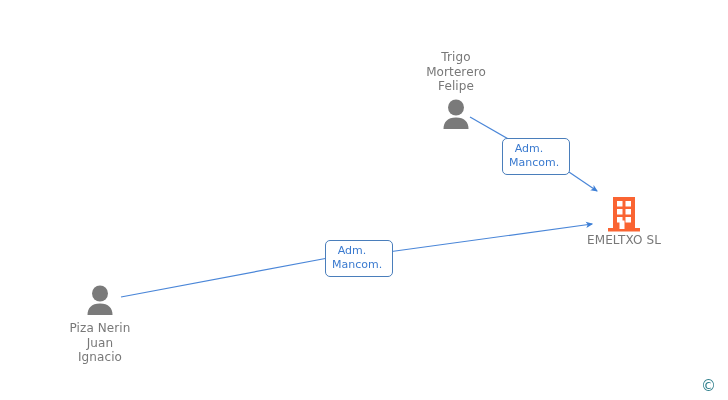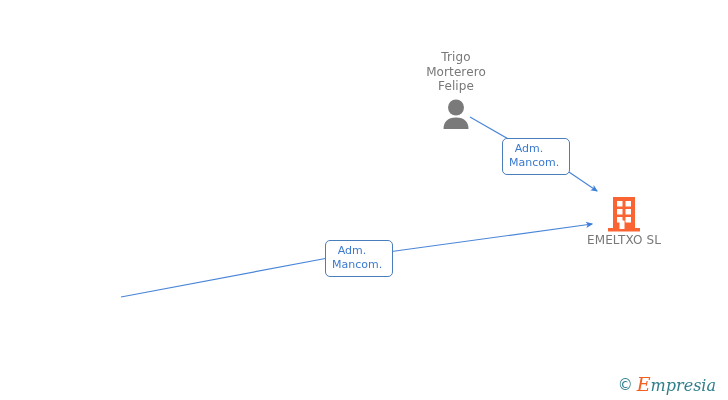--- a/index.html
+++ b/index.html
@@ -119,20 +119,29 @@
   <div class="node node-person-top" style="left:386px; top:30px; width:140px;margin-top:20px;">
     <div class="node-label">Trigo
 Morterero
 Felipe</div>
     <svg class="person-icon" width="34" height="32" viewBox="0 0 34 32">
       <circle cx="17" cy="9.5" r="8" fill="#7a7a7a"></circle>
       <path d="M 17 19.5 C 8.5 19.5 4.5 24 4.5 31 L 29.5 31 C 29.5 24 25.5 19.5 17 19.5 Z" fill="#7a7a7a"></path>
     </svg>
   </div>
 
+  <div class="node node-person-bottom" style="left:30px; top:284px; width:140px;">
+    <svg class="person-icon" width="34" height="32" viewBox="0 0 34 32">
+      <circle cx="17" cy="9.5" r="8" fill="#7a7a7a"></circle>
+      <path d="M 17 19.5 C 8.5 19.5 4.5 24 4.5 31 L 29.5 31 C 29.5 24 25.5 19.5 17 19.5 Z" fill="#7a7a7a"></path>
+    </svg>
+    <div class="node-label">Piza Nerin
+Juan
+Ignacio</div>
+  </div>
 
   <div class="node node-company" style="left:551px; top:195px; width:146px;">
     <svg class="company-icon" width="36" height="38" viewBox="0 0 36 38">
 
       <rect x="7" y="2" width="22" height="32" fill="#fa6432"></rect>
 
       <rect x="2" y="33" width="32" height="3.5" fill="#fa6432"></rect>
 
       <rect x="11" y="6" width="5.5" height="5.5" fill="#ffffff"></rect>
       <rect x="19.5" y="6" width="5.5" height="5.5" fill="#ffffff"></rect>
@@ -147,16 +156,15 @@
   </div>
 
   <div class="rel-box" style="left:502px; top:138px; width:68px;">Adm.
 Mancom.</div>
 
   <div class="rel-box" style="left:325px; top:240px; width:68px;">Adm.
 Mancom.</div>
 
   <div id="watermark">
     <span class="wm-copy">©</span>
-    <span class="wm-name"><span class="wm-cap">E</span><span>mpresia</span></span>
   </div>
 
 </div>
 
 </body></html>

